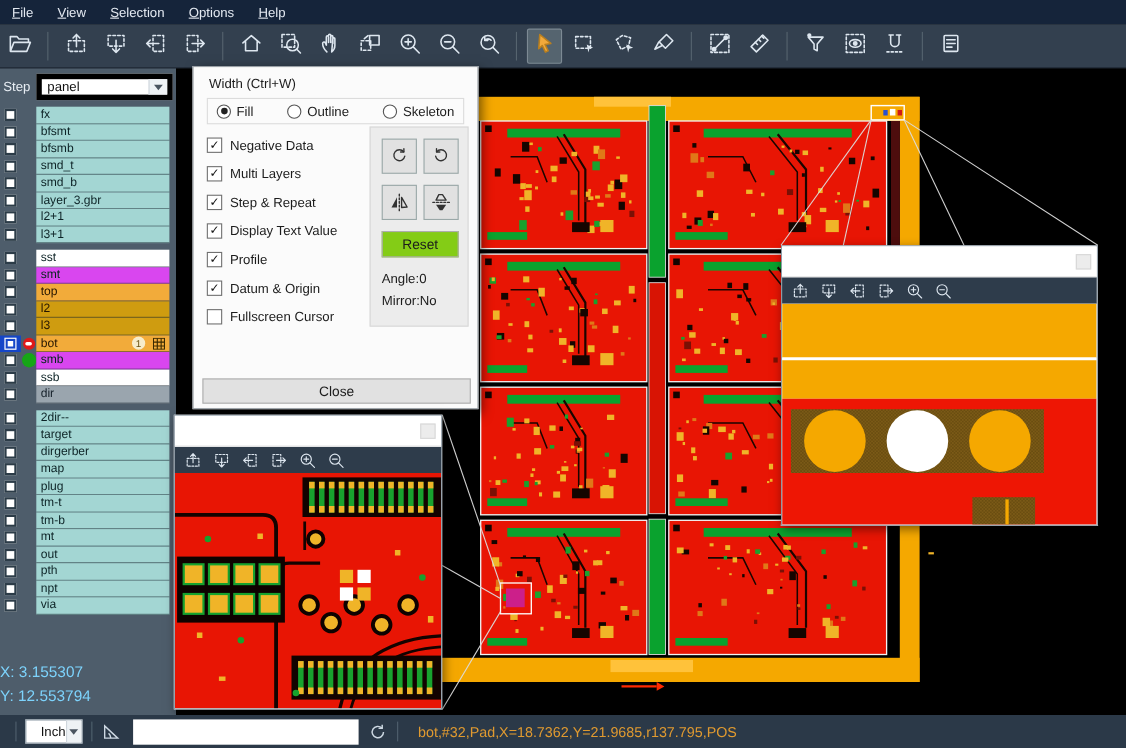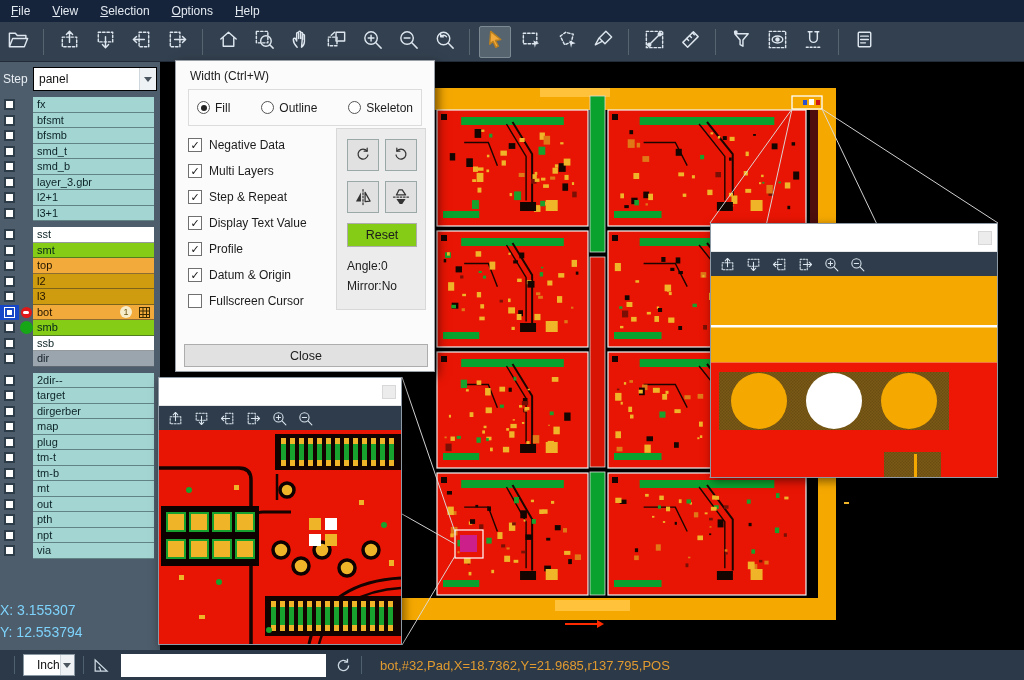--- a/index.html
+++ b/index.html
@@ -13,39 +13,39 @@
   .toolbar{position:absolute;left:0;top:22px;width:1024px;height:40px;background:#33404f;display:flex;align-items:center;z-index:30;border-bottom:1px solid #222c38;}
   .tbtn{width:32px;height:32px;margin:0 2px;display:flex;align-items:center;justify-content:center;color:#dde6ef;border:1px solid transparent;border-radius:2px;}
   .tbtn svg{width:23px;height:23px;}
   .tbtn.active{background:#55646f;border-color:#7d8a94;}
   .tsep{width:1px;height:26px;background:#56646f;margin:0 7px;}
 
   
   .sidebar{position:absolute;left:0;top:62px;width:160px;height:588px;background:#4e5d6b;z-index:20;}
   .steprow{display:flex;align-items:center;height:34px;padding:0 3px;}
   .steplabel{color:#e8eef4;font-size:12px;width:30px;}
-  .combo{flex:1;height:24px;background:#fff;border:1px solid #000000;display:flex;align-items:center;position:relative;}
+  .combo{flex:1;height:24px;background:#fff;border:5px solid #000000;display:flex;align-items:center;position:relative;}
   .combo .cval{font-size:12px;color:#111;padding-left:5px;flex:1;}
   .combo .chev{width:17px;height:100%;background:#eef2f5;border-left:1px solid #cfd6dc;display:flex;align-items:center;justify-content:center;}
   .chev i{width:0;height:0;border-left:4px solid transparent;border-right:4px solid transparent;border-top:5px solid #4a5560;}
   .layerlist{position:absolute;left:0;top:35px;width:160px;}
   .lrow{display:flex;align-items:stretch;height:15.5px;}
   .lgap{height:6px;}
   .lcheck{width:19px;display:flex;align-items:center;justify-content:center;}
   .cbox{width:11px;height:11px;background:#fff;border:2px solid #2c3c48;}
   .lcheck.sel{background:#1546c8;}
   .lcheck.sel .cbox{border-color:#1546c8;outline:1px solid #fff;width:9px;height:9px;}
   .lind{width:14px;display:flex;align-items:center;justify-content:center;}
   .dot{width:11px;height:11px;border-radius:50%;}
   .dot.red{background:#e01818;position:relative;}
   .dot.red:after{content:"";position:absolute;left:2.5px;top:4px;width:6px;height:3px;background:#fff;border-radius:2px;}
   .dot.green{background:#16a616;width:13px;height:13px;}
   .lname{flex:1;margin-right:6px;font-size:11px;display:flex;align-items:center;padding-left:4px;border-bottom:1px solid rgba(20,30,40,.45);position:relative;color:#0d2326;}
   .bg-cyan{background:#a3d6d3;}  .bg-white{background:#fff;}
-  .bg-teal{background:#84cc16;color:#05261c;} .bg-orange{background:#f2ab3a;color:#241500;}
+  .bg-teal{background:#d946ef;color:#05261c;} .bg-orange{background:#f2ab3a;color:#241500;}
   .bg-gold{background:#cf9c10;color:#241500;} .bg-gray{background:#9aa5ae;color:#141f28;}
   .badge{position:absolute;right:22px;top:1px;width:12px;height:12px;border-radius:50%;background:#f7ecca;color:#6a5210;font-size:9px;display:flex;align-items:center;justify-content:center;}
   .gridico{position:absolute;right:4px;top:2px;}
   .readout{position:absolute;left:0;color:#7dd3fc;font-size:14px;}
   .readout.x{top:540px;} .readout.y{top:562px;}
 
   
   .canvas{position:absolute;left:160px;top:62px;width:864px;height:588px;background:#000;overflow:hidden;z-index:1;}
 
   
@@ -58,21 +58,21 @@
   .sicon svg{width:19px;height:19px;}
   .cmdinput{width:205px;height:23px;border:none;background:#fff;margin-left:10px;font-size:12px;padding:0 4px;}
   .sinfo{color:#e09a30;font-size:13px;margin-left:10px;white-space:nowrap;}
 
   
   .dialog{position:absolute;left:175px;top:60px;width:260px;height:312px;background:#fbfbfb;border:1px solid #9aa0a6;box-shadow:3px 4px 10px rgba(0,0,0,.55);z-index:40;font-size:12px;color:#1c1c1c;}
   .dtitle{height:30px;display:flex;align-items:center;padding:0 10px;border-bottom:1px solid #e3e3e3;}
   .dtitle .t{flex:1;font-size:12.5px;}
   .dclose{width:15px;height:15px;background:#c83c34;color:#fff;font-size:9px;display:flex;align-items:center;justify-content:center;cursor:default;}
   .dwidth{padding:8px 14px 4px;}
-  .radiobox{margin:2px 12px;border:1px solid #dcdcdc;height:37px;display:flex;align-items:center;padding:0 8px;justify-content:space-between;}
+  .radiobox{margin:2px 12px;border:1px solid #dcdcdc;height:24px;display:flex;align-items:center;padding:0 8px;justify-content:space-between;}
   .radio{display:flex;align-items:center;gap:5px;}
   .rdot{width:13px;height:13px;border-radius:50%;border:1px solid #555;background:#fff;display:flex;align-items:center;justify-content:center;}
   .rdot.on:after{content:"";width:6px;height:6px;border-radius:50%;background:#222;}
   .dbody{position:relative;height:190px;}
   .checks{position:absolute;left:12px;top:4px;}
   .chk{display:flex;align-items:center;gap:7px;height:26px;}
   .kbox{width:14px;height:14px;border:1px solid #707070;background:#fff;font-size:11px;line-height:12px;text-align:center;color:#111;}
   .dpanel{position:absolute;left:160px;top:0px;width:90px;height:182px;background:#ececec;border:1px solid #d8d8d8;}
   .xfrow{display:flex;gap:6px;margin:10px 0 0 10px;}
   .xfbtn{width:32px;height:32px;background:#e1e1e1;border:1px solid #9aa8a8;color:#333;display:flex;align-items:center;justify-content:center;}

